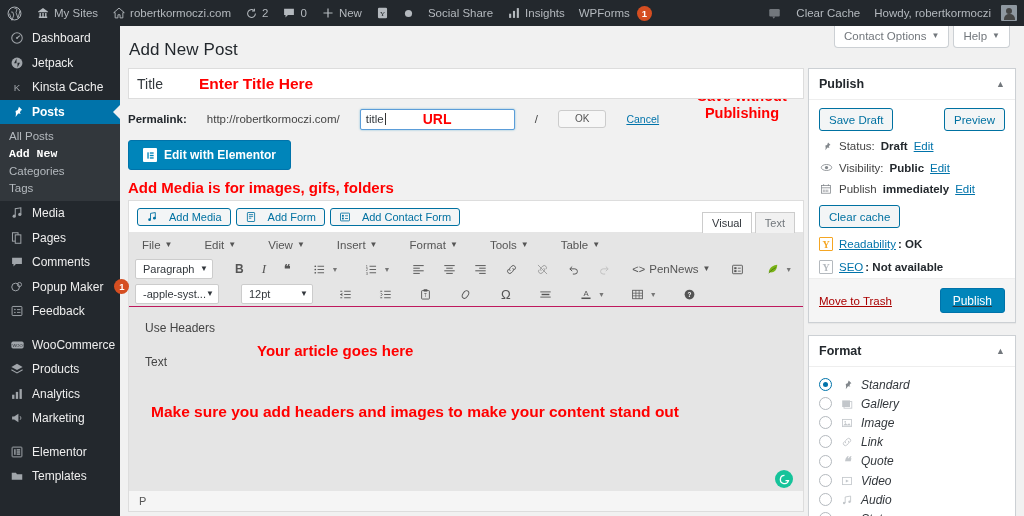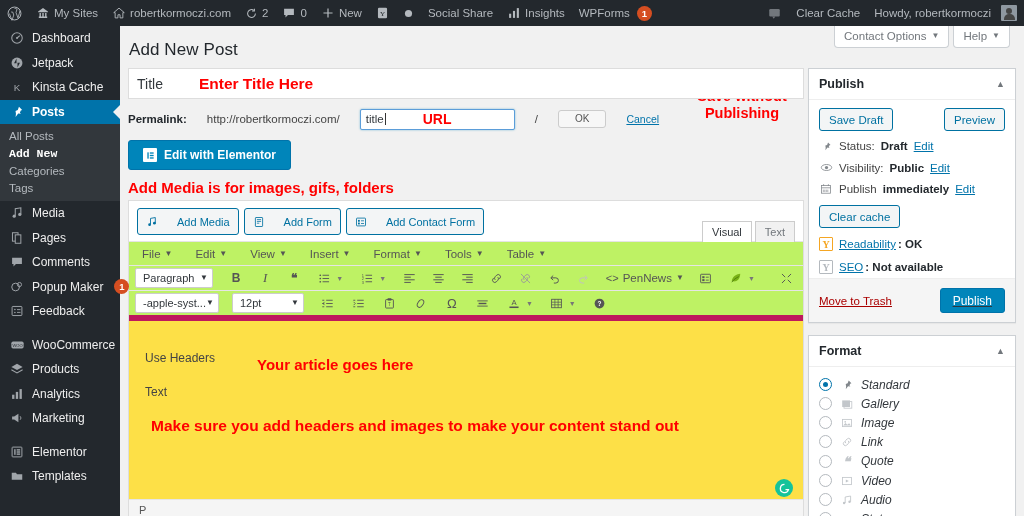--- a/index.html
+++ b/index.html
@@ -187,40 +187,40 @@
     margin-top: 4px;
     background: #fff; border: 1px solid #ddd;
     width: 676px;
   }
   #mediabar {
     display: flex; align-items: center; gap: 5px;
     padding: 7px 8px 6px 8px;
     position: relative;
   }
   .media-btn {
-    display: inline-flex; align-items: center; gap: 19px;
+    display: inline-flex; align-items: center; gap: 11px;
     border: 1px solid #0071a1; color: #0071a1;
     background: #f3f5f6; border-radius: 3px;
-    height: 27px; padding: 0 8px; font-size: 11px;
+    height: 18px; padding: 0 8px; font-size: 11px;
   }
   .mb-ic { display: inline-flex; align-items: center; }
   #tabs { position: absolute; right: 8px; bottom: -1px; display: flex; }
   .ed-tab {
     border: 1px solid #ccc; border-bottom: none;
     background: #f1f1f1; color: #72777c;
     font-size: 11px; padding: 4px 9px 4px 9px;
     margin-left: 3px;
   }
   .ed-tab.active { background: #fff; color: #32373c; }
 
   .toolrow {
     border-top: 1px solid #e5e5e5;
     display: flex; align-items: center;
-    padding: 2px 6px; gap: 9px;
-    background: #bef264;
+    padding: 2px 6px; gap: 18px;
+    background: #e5e5e5;
     min-height: 24px;
   }
   .tr-menu {
     display: flex; align-items: center; gap: 4px;
     font-size: 11.5px; color: #555; padding: 2px 7px;
   }
   .tb-btn {
     width: 22px; height: 20px;
     display: inline-flex; align-items: center; justify-content: center;
     color: #555; font-size: 12px;
@@ -235,23 +235,23 @@
     margin-right: 4px;
   }
   .tb-text {
     display: inline-flex; align-items: center; gap: 4px;
     font-size: 11.5px; color: #555; padding: 0 3px;
   }
   .tb-spacer { flex: 1 1 auto; }
 
   #edit-area {
     height: 184px; position: relative;
-    border-top: 6px solid #be185d;
-    background: #fde047;
-    padding: 30px 16px;
+    border-top: 1px solid #be185d;
+    background: #e5e5e5;
+    padding: 14px 16px;
   }
   .ed-line { color: #444; font-size: 12px; }
   #ed-line2 { margin-top: 20px; }
   #art-anno {
     position: absolute; left: 128px; top: 34px;
     font-size: 15px; width: 180px; line-height: 20px;
   }
   #head-anno {
     position: absolute; left: 22px; top: 96px;
     font-size: 15.5px;

